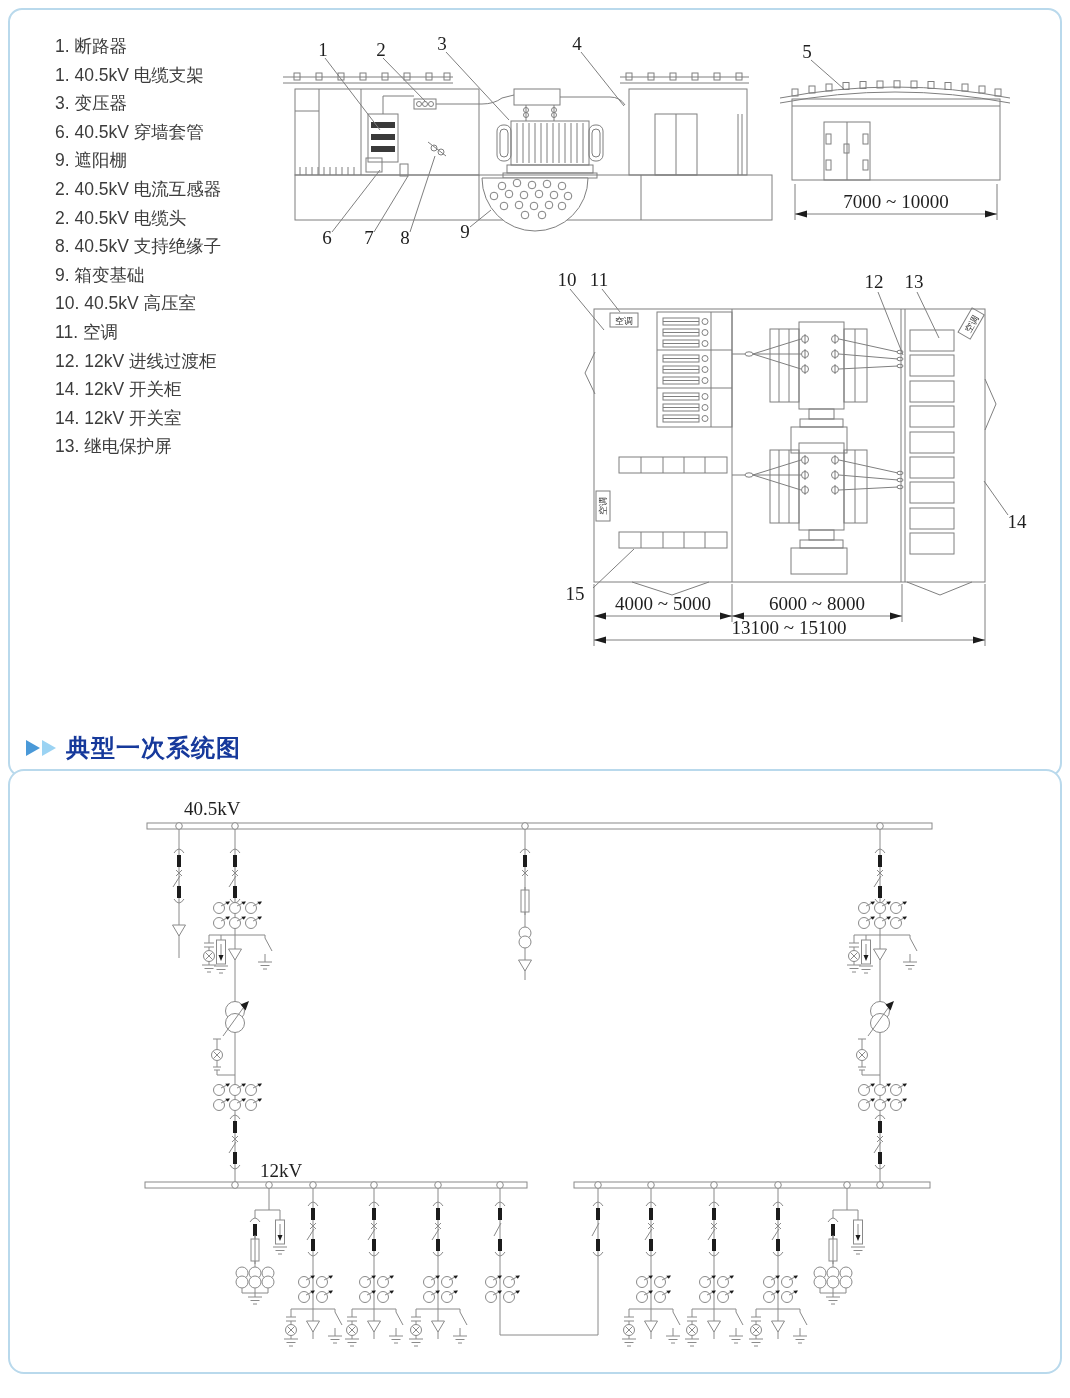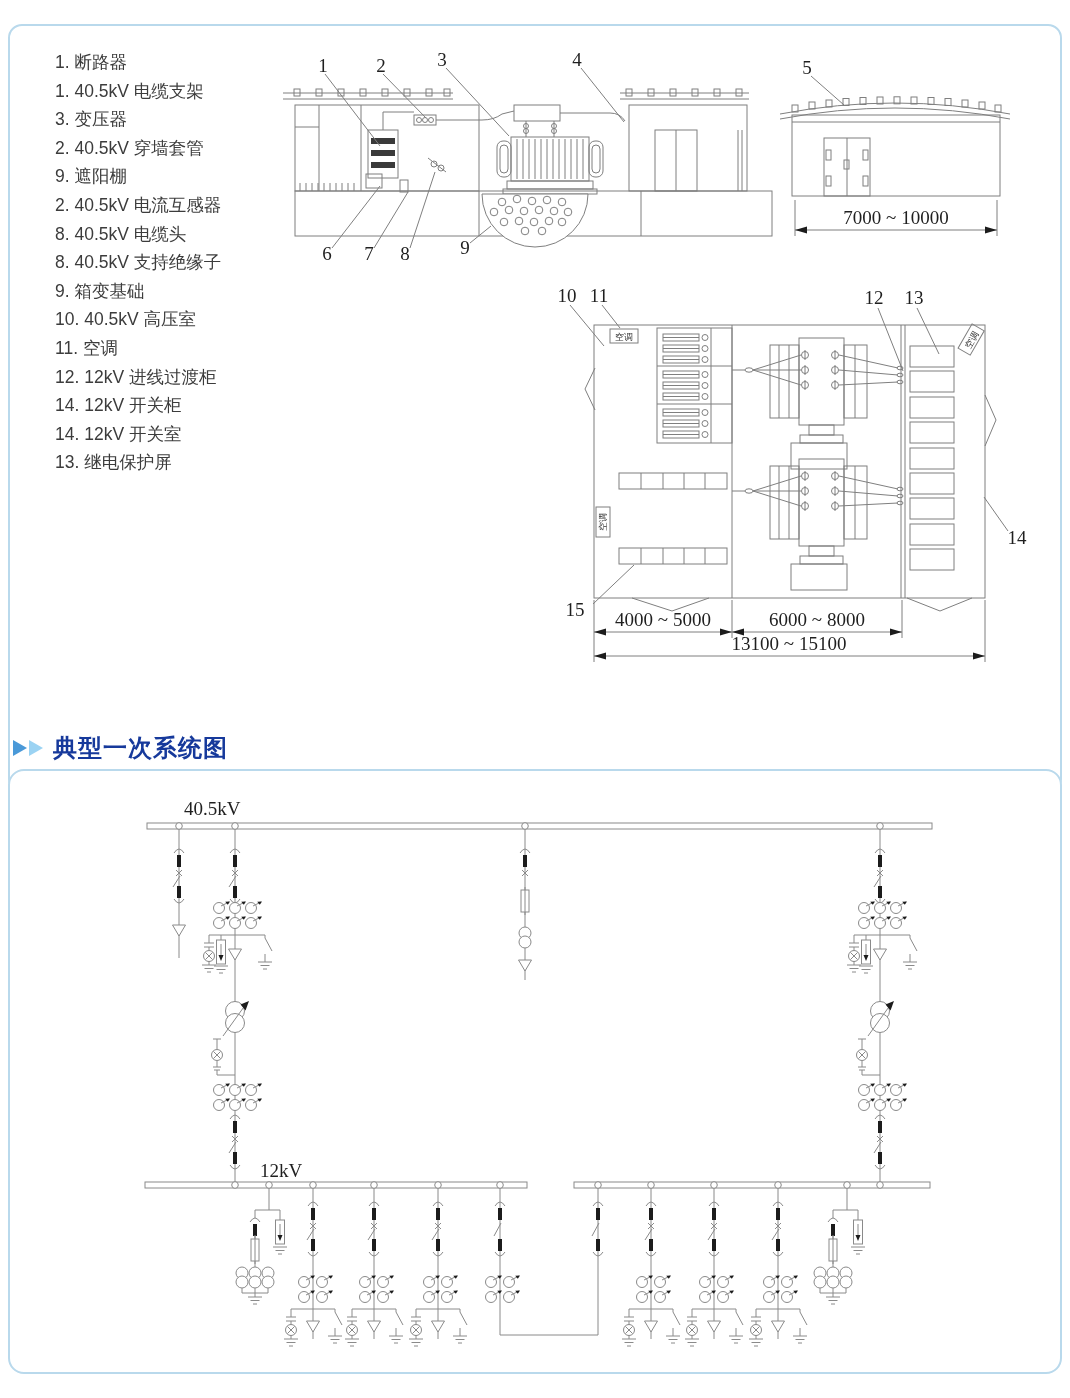--- a/index.html
+++ b/index.html
@@ -3,25 +3,25 @@
 <meta charset="utf-8">
 <style>
   :root{
     --panel-border:#b9d9ec; --header-text:#16399b;
     --arrow-dark:#4a99d8; --arrow-light:#9bd3f3;
     --draw:#7f7f7f; --diag:#8a8a8a; --ink:#1f1f1f;
   }
   html,body{margin:0;padding:0;background:#fff;}
   body{width:1070px;height:1398px;position:relative;font-family:"Liberation Sans",sans-serif;overflow:hidden;}
   .panel{position:absolute;left:8px;width:1054px;border:2px solid var(--panel-border);border-radius:16px;background:#fff;box-sizing:border-box;}
-  .panel1{top:24px;height:769px;border-radius:14px;}
+  .panel1{top:8px;height:769px;border-radius:14px;}
   .panel2{top:769px;height:605px;}
   ul.legend{position:absolute;left:45px;top:22px;margin:0;padding:0;list-style:none;}
   ul.legend li{height:28.6px;line-height:28.6px;font-size:17.5px;color:#3c3c3c;white-space:nowrap;}
-  .section-header{position:absolute;left:13px;top:728px;height:40px;display:flex;align-items:center;}
+  .section-header{position:absolute;left:26px;top:728px;height:40px;display:flex;align-items:center;}
   .tri{width:0;height:0;border-top:8px solid transparent;border-bottom:8px solid transparent;display:inline-block;}
   .tri1{border-left:14px solid var(--arrow-dark);margin-right:2px;}
   .tri2{border-left:14px solid var(--arrow-light);margin-right:10px;}
   .section-header h2{margin:0;font-size:24px;font-weight:bold;color:var(--header-text);letter-spacing:1px;}
   svg{position:absolute;overflow:visible;}
   .ln{stroke:var(--draw);fill:none;stroke-width:1;}
   .lnw{stroke:var(--draw);fill:#fff;stroke-width:1;}
   .dk{fill:#3a3a3a;stroke:none;}
   .dl{stroke:var(--diag);fill:none;stroke-width:1;}
   .dlw{stroke:var(--diag);fill:#fff;stroke-width:1;}
@@ -31,24 +31,24 @@
   .ac{font-family:"Liberation Sans",sans-serif;font-size:9px;fill:#333;}
 </style>
 </head>
 <body>
 
 <div class="panel panel1">
   <ul class="legend">
     <li>1. 断路器</li>
     <li>1. 40.5kV 电缆支架</li>
     <li>3. 变压器</li>
-    <li>2. 40.5kV 穿墙套管</li>
+    <li>6. 40.5kV 穿墙套管</li>
     <li>9. 遮阳棚</li>
     <li>2. 40.5kV 电流互感器</li>
-    <li>8. 40.5kV 电缆头</li>
+    <li>2. 40.5kV 电缆头</li>
     <li>8. 40.5kV 支持绝缘子</li>
     <li>9. 箱变基础</li>
     <li>10. 40.5kV 高压室</li>
     <li>11. 空调</li>
     <li>12. 12kV 进线过渡柜</li>
     <li>14. 12kV 开关柜</li>
     <li>14. 12kV 开关室</li>
     <li>13. 继电保护屏</li>
   </ul>
 

